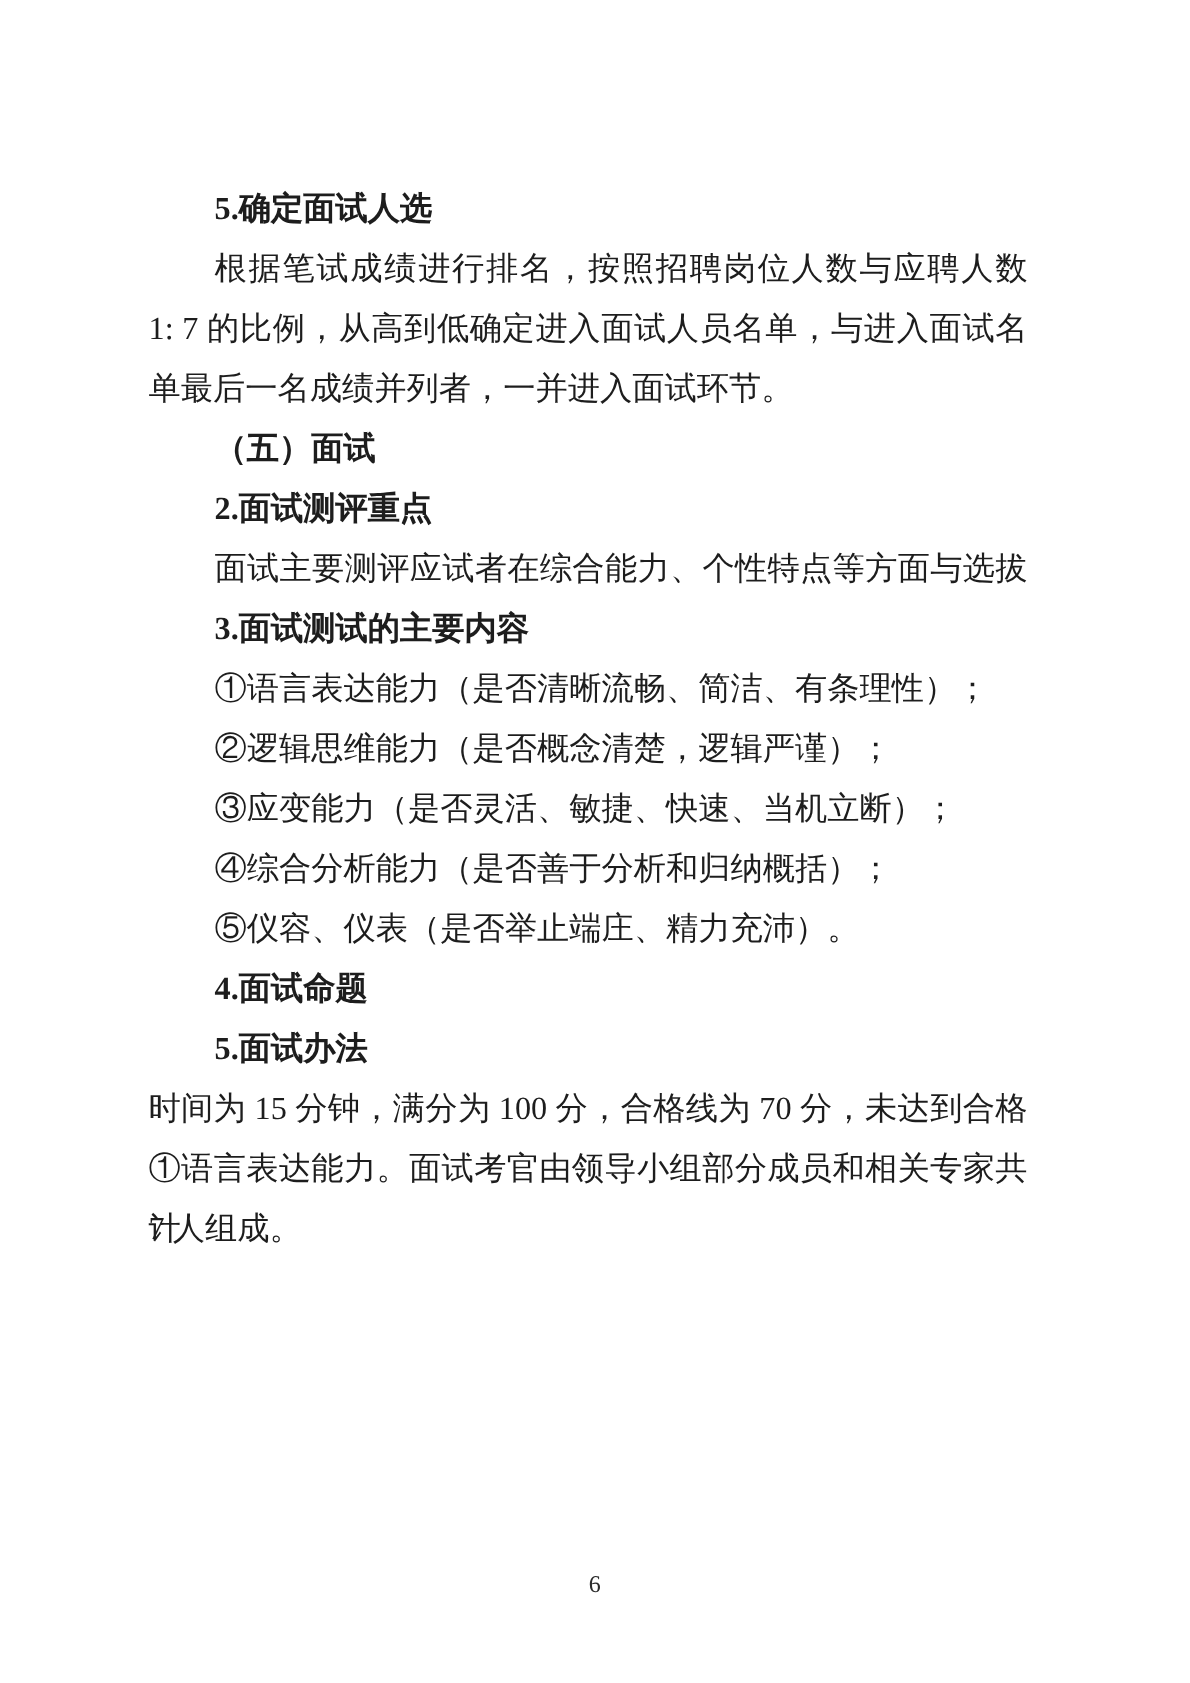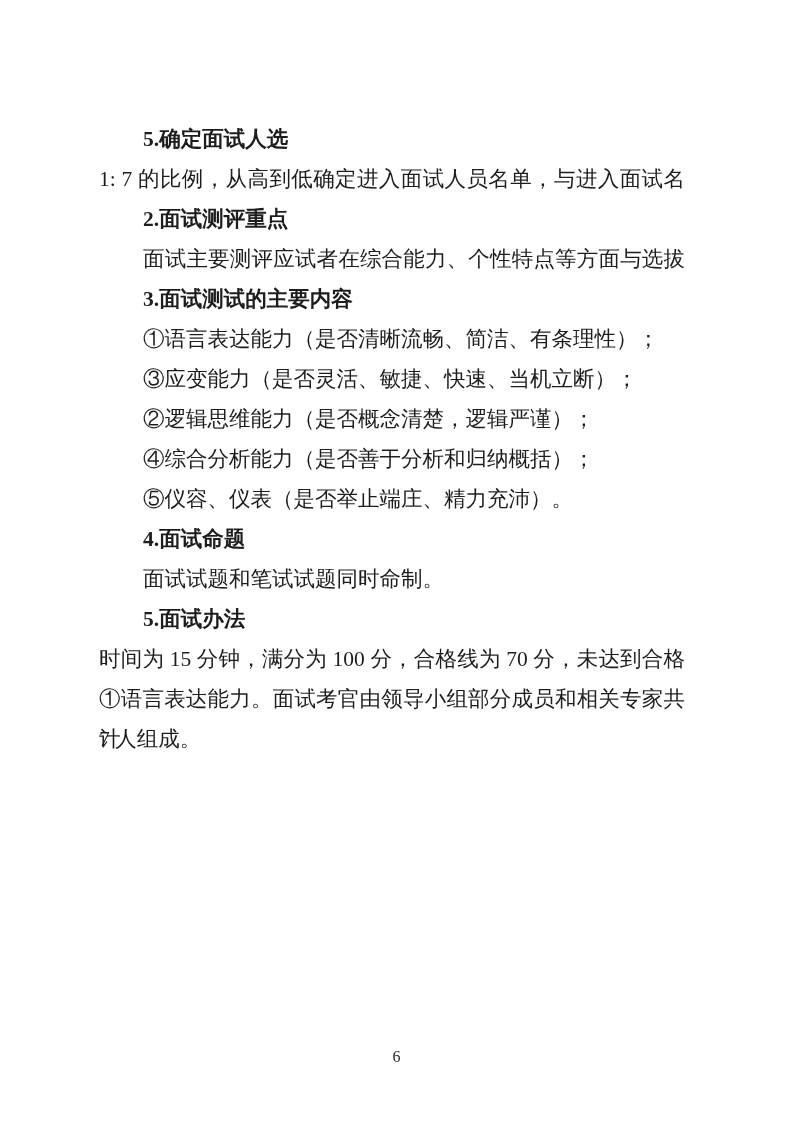--- a/index.html
+++ b/index.html
@@ -48,31 +48,33 @@
     color: var(--fg-footer, #2b2b2b);
     font-family: "Liberation Serif", "DejaVu Serif", serif;
   }
 </style>
 </head>
 <body>
 
 <div class="page" style="--bg: #ffffff; --fg: #1d1d1d; --fg-footer: #2b2b2b;">
   <div class="doc-body" id="doc-body">
       <div class="line indent heading"><span class="seg b">5.确定面试人选</span></div>
+      <div class="line indent fill"><span class="seg">根据笔试成绩进行排名，按照招聘岗位人数与应聘人数</span></div>
       <div class="line fill"><span class="seg">1: 7 的比例，从高到低确定进入面试人员名单，与进入面试名</span></div>
+      <div class="line"><span class="seg">单最后一名成绩并列者，一并进入面试环节。</span></div>
+      <div class="line indent heading"><span class="seg b">（五）面试</span></div>
       <div class="line indent heading"><span class="seg b">2.面试测评重点</span></div>
       <div class="line indent fill"><span class="seg">面试主要测评应试者在综合能力、个性特点等方面与选拔</span></div>
       <div class="line indent heading"><span class="seg b">3.面试测试的主要内容</span></div>
       <div class="line indent"><span class="seg">①语言表达能力（是否清晰流畅、简洁、有条理性）；</span></div>
+      <div class="line indent"><span class="seg">②逻辑思维能力（是否概念清楚，逻辑严谨）；</span></div>
       <div class="line indent"><span class="seg">③应变能力（是否灵活、敏捷、快速、当机立断）；</span></div>
-      <div class="line indent"><span class="seg">②逻辑思维能力（是否概念清楚，逻辑严谨）；</span></div>
       <div class="line indent"><span class="seg">④综合分析能力（是否善于分析和归纳概括）；</span></div>
       <div class="line indent"><span class="seg">⑤仪容、仪表（是否举止端庄、精力充沛）。</span></div>
       <div class="line indent heading"><span class="seg b">4.面试命题</span></div>
-      <div class="line indent"><span class="seg">面试试题和笔试试题同时命制。</span></div>
       <div class="line indent heading"><span class="seg b">5.面试办法</span></div>
       <div class="line fill"><span class="seg">时间为 15 分钟，满分为 100 分，合格线为 70 分，未达到合格</span></div>
       <div class="line fill"><span class="seg">①语言表达能力。面试考官由领导小组部分成员和相关专家共计</span></div>
       <div class="line"><span class="seg">7 人组成。</span></div>
     </div>
   <div class="footer">
     <span class="pagenum">6</span>
   </div>
 </div>
 

